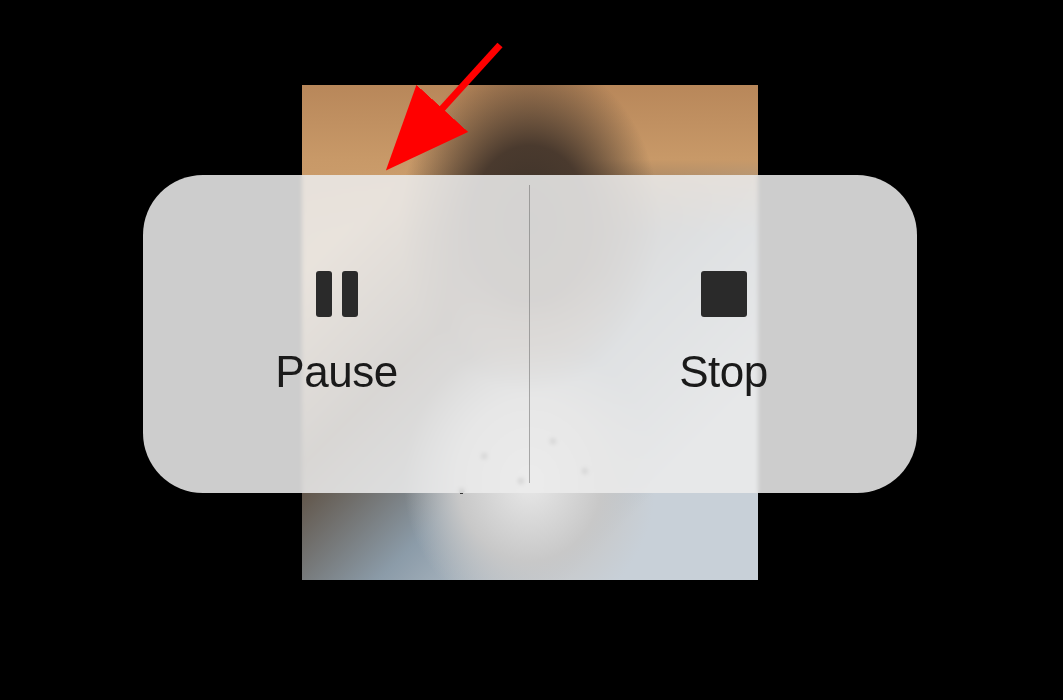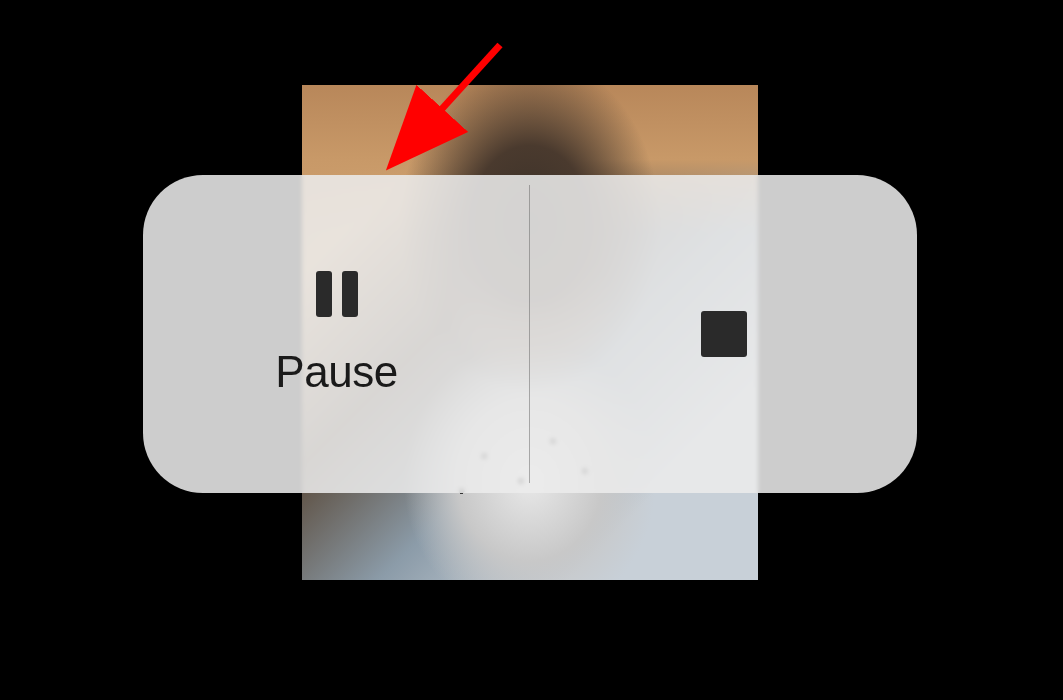--- a/index.html
+++ b/index.html
@@ -119,20 +119,21 @@
 <div class="control-panel">
   <div class="control-button">
     <div class="pause-icon">
       <div class="pause-bar"></div>
       <div class="pause-bar"></div>
     </div>
     <div class="control-label">Pause</div>
   </div>
   <div class="control-button">
     <div class="stop-icon"></div>
+    <div class="control-label">Stop</div>
   </div>
 </div>
 
 <svg class="annotation-arrow" width="160" height="150" viewBox="0 0 160 150">
   <defs>
     <marker id="arrowhead" markerWidth="12" markerHeight="12" refX="9" refY="5" orient="auto">
       <polygon points="0 0, 12 5, 0 10" fill="#ff0000"></polygon>
     </marker>
   </defs>
   <line x1="135" y1="10" x2="35" y2="120" stroke="#ff0000" stroke-width="7" marker-end="url(#arrowhead)"></line>

